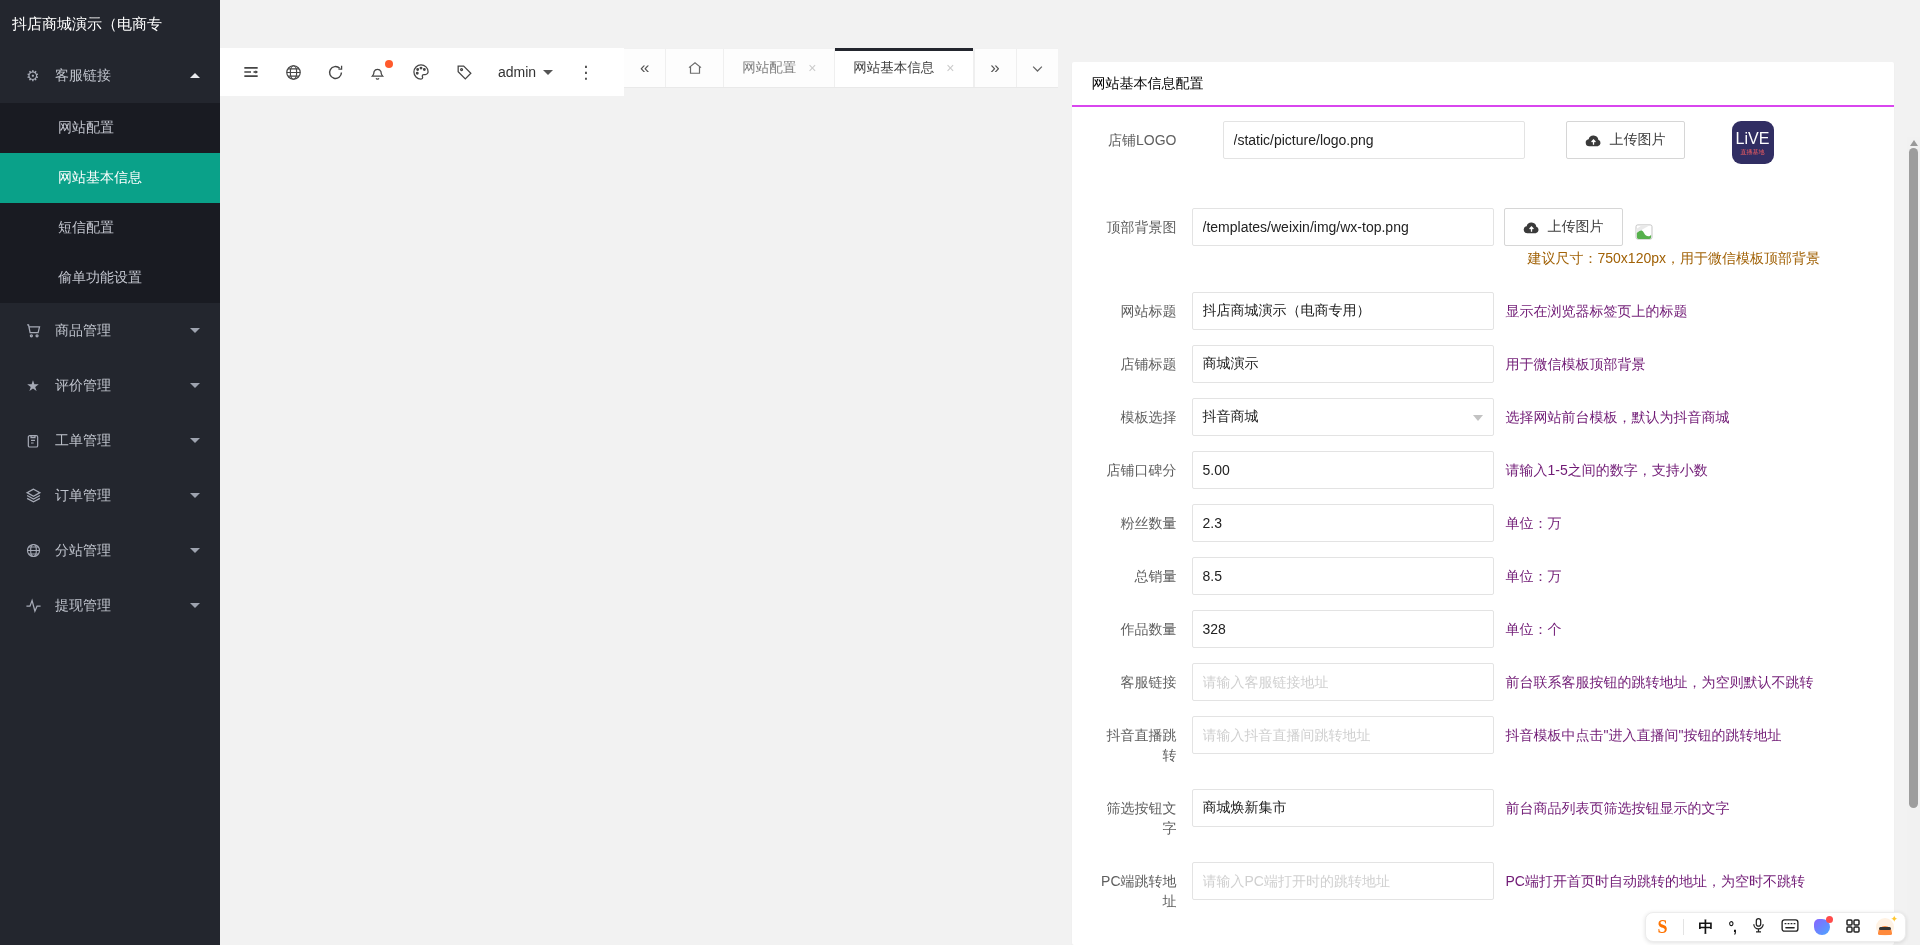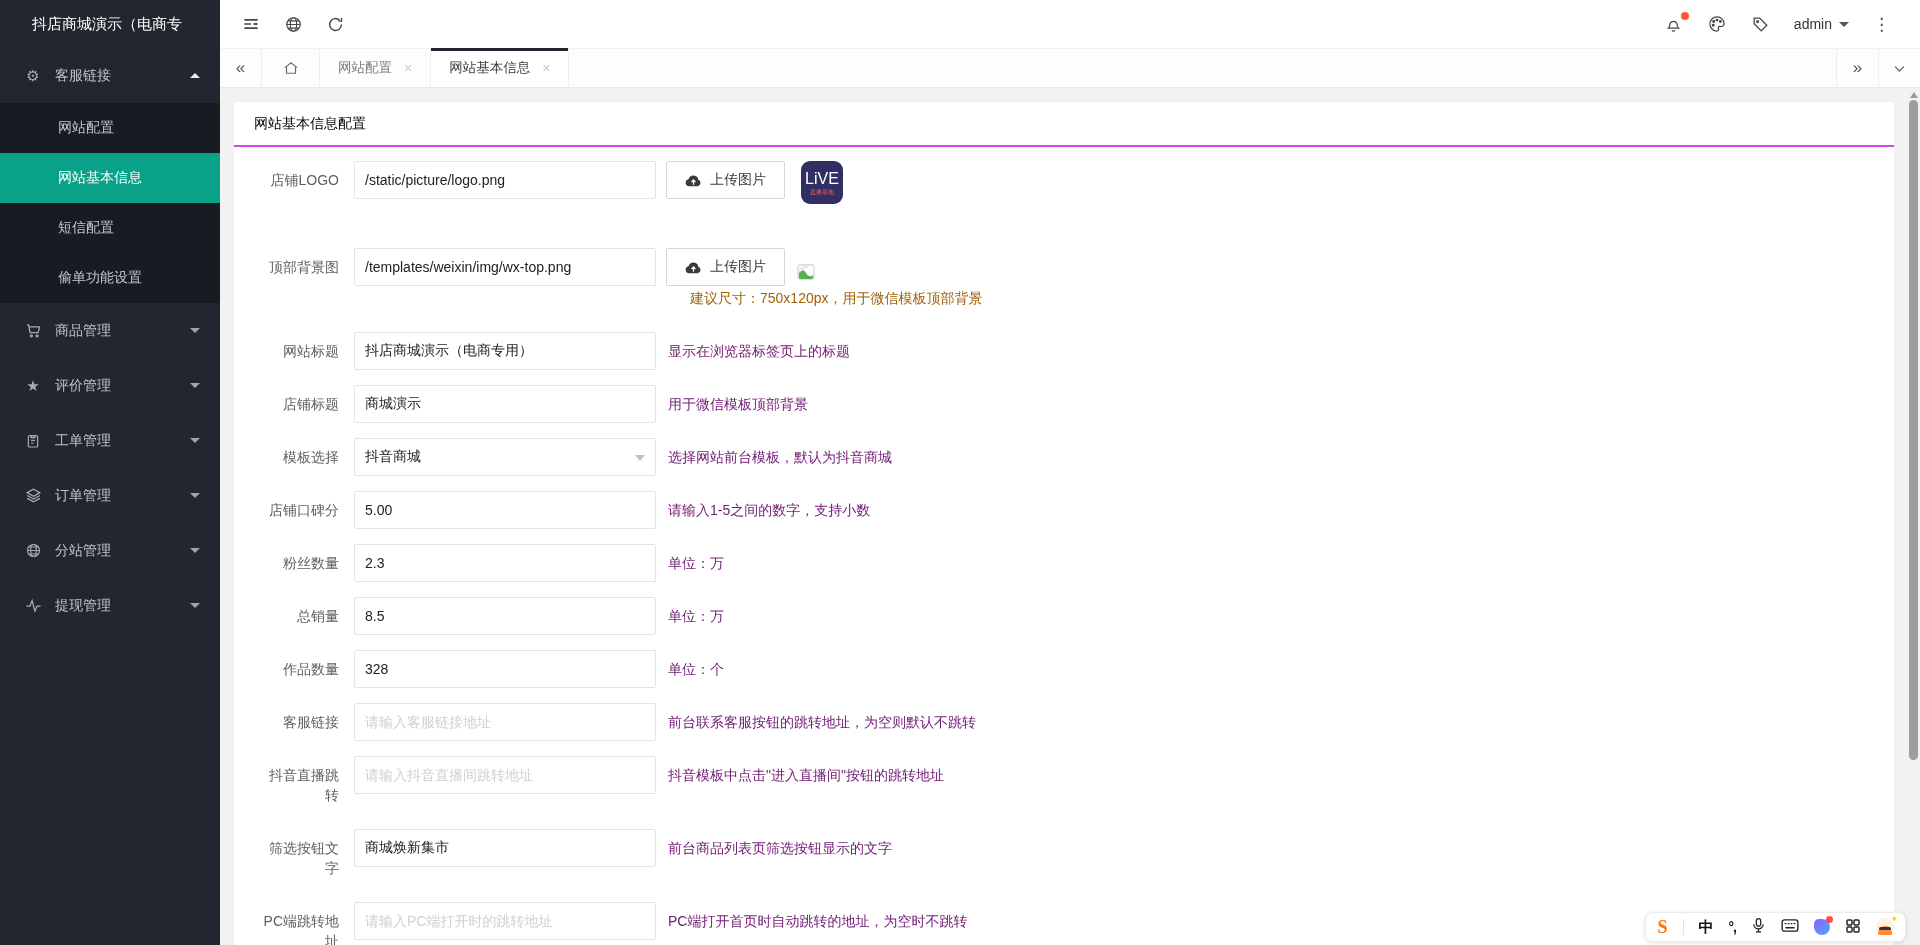--- a/index.html
+++ b/index.html
@@ -2,35 +2,35 @@
 <html><head>
 <meta charset="utf-8">
 <style>
   * { margin:0; padding:0; box-sizing:border-box; }
   html,body { width:1920px; height:945px; overflow:hidden;
     font-family:"Liberation Sans","DejaVu Sans",sans-serif; font-size:14px; color:#333; background:#f2f2f2;}
   .app { display:flex; width:1920px; height:945px; }
 
   
   .sidebar { width:220px; height:100%; background:#23262e; flex:none; overflow:hidden; }
-  .side-title { height:48px; line-height:48px; padding-left:32px; color:#fff; font-size:15px;
+  .side-title { height:48px; line-height:48px; padding-left:12px; color:#fff; font-size:15px;
     white-space:nowrap; overflow:hidden; }
   .menu-group { height:55px; display:flex; align-items:center; padding:0 20px 0 24px;
     color:#bfc3cc; cursor:pointer; }
   .menu-group .mi { width:18px; margin-right:13px; text-align:center; color:#a6aab6; font-size:15px; flex:none; display:inline-flex; justify-content:center;}
   .menu-group .mi svg { stroke:#a6aab6; }
   .caret { margin-left:auto; width:0; height:0; border-left:5px solid transparent; border-right:5px solid transparent; }
   .caret.up   { border-bottom:5px solid #e9eaee; }
   .caret.down { border-top:5px solid #9ea3af; }
   .submenu { background:#191b22; }
   .sub-item { height:50px; display:flex; align-items:center; padding-left:58px; color:#c2c5ce; cursor:pointer; }
   .sub-item.active { background:#0aa189; color:#fff; }
 
   
-  .main { flex:1; display:flex; flex-direction:column; position:relative; min-width:0; }
+  .main { flex:1; display:flex; flex-direction:row; position:relative; min-width:0;margin-top:48px; }
 
   .topbar { height:48px; background:#fff; display:flex; align-items:center; padding:0 18px 0 10px; flex:none; }
   .tb-icon { width:42px; height:48px; display:flex; align-items:center; justify-content:center; cursor:pointer; color:#333; }
   .tb-icon svg { stroke:#454545; }
   .topbar .spacer { flex:1; }
   .tr-item { display:flex; align-items:center; justify-content:center; height:48px; padding:0 12px; cursor:pointer; position:relative; }
   .badge-dot { position:absolute; top:12px; right:6px; width:8px; height:8px; border-radius:50%; background:#ff5a2c; }
   .admin-name { font-size:14px; color:#333; margin-right:7px; }
   .admin-caret { width:0;height:0;border-left:5px solid transparent;border-right:5px solid transparent;border-top:5px solid #555; }
   .kebab { font-size:17px; color:#444; letter-spacing:0; }
@@ -56,21 +56,21 @@
   .f-input { width:302px; height:38px; border:1px solid #e3e3e3; border-radius:2px; padding:0 10px;
     font-size:14px; color:#222; background:#fff; flex:none; font-family:inherit; outline:none; }
   .f-input::placeholder { color:#d0d0d0; }
   .f-select { width:302px; height:38px; border:1px solid #e3e3e3; border-radius:2px; padding:0 26px 0 10px;
     display:flex; align-items:center; position:relative; cursor:pointer; color:#222; flex:none; background:#fff;}
   .sel-caret { position:absolute; right:10px; top:16px; width:0; height:0;
     border-left:5px solid transparent; border-right:5px solid transparent; border-top:6px solid #c2c2c2; }
   .f-hint { margin-left:12px; line-height:38px; color:#701a75; }
   .upload-btn { margin-left:10px; height:38px; display:inline-flex; align-items:center; gap:8px; padding:0 18px;
     background:#fff; border:1px solid #d6d6d6; border-radius:2px; color:#3a3a3a; font-size:14px; cursor:pointer; flex:none; }
-  .row-logo { margin-bottom:44px; }
+  .row-logo { margin-bottom:44px;gap:31px; }
   .logo-badge { margin-left:16px; width:42px; height:43px; border-radius:9px; background:#312e63; color:#fff;
     display:flex; flex-direction:column; align-items:center; justify-content:center; line-height:1; flex:none; }
   .logo-badge .l1 { font-size:16px; font-weight:400; }
   .logo-badge .l2 { font-size:6px; color:#ff5f5f; margin-top:2px; }
   .row-bg { margin-bottom:2px; }
   .broken-img { margin:16px 0 0 12px; flex:none; }
   .sub-hint { margin:0 0 24px 446px; color:#a16207; line-height:20px; }
   .row-wrap .f-label { width:110px; }
 
   

